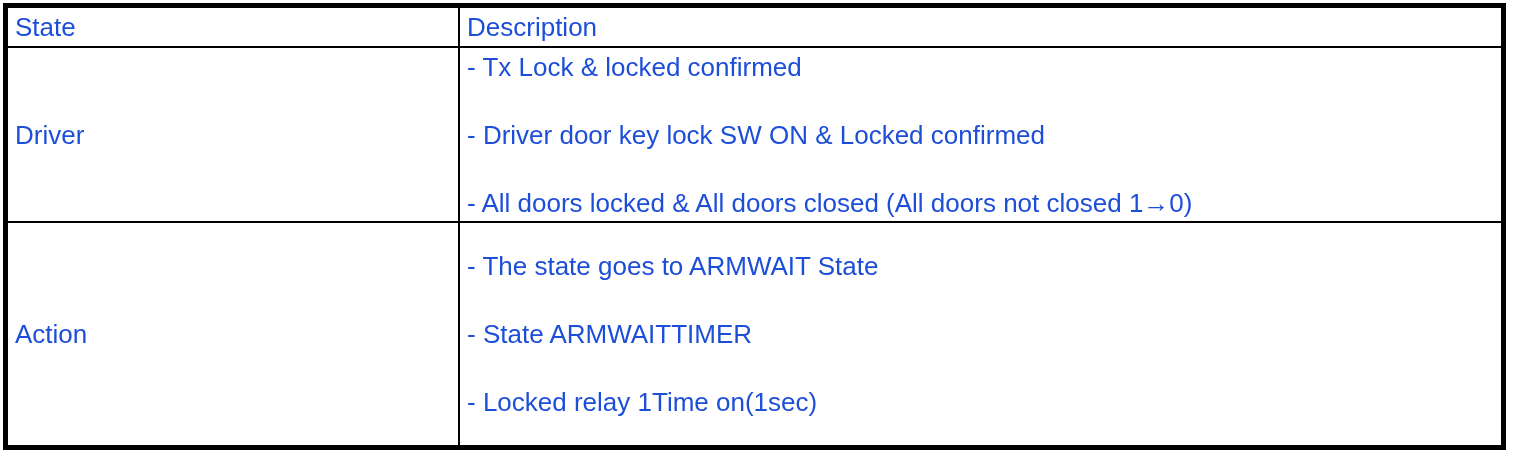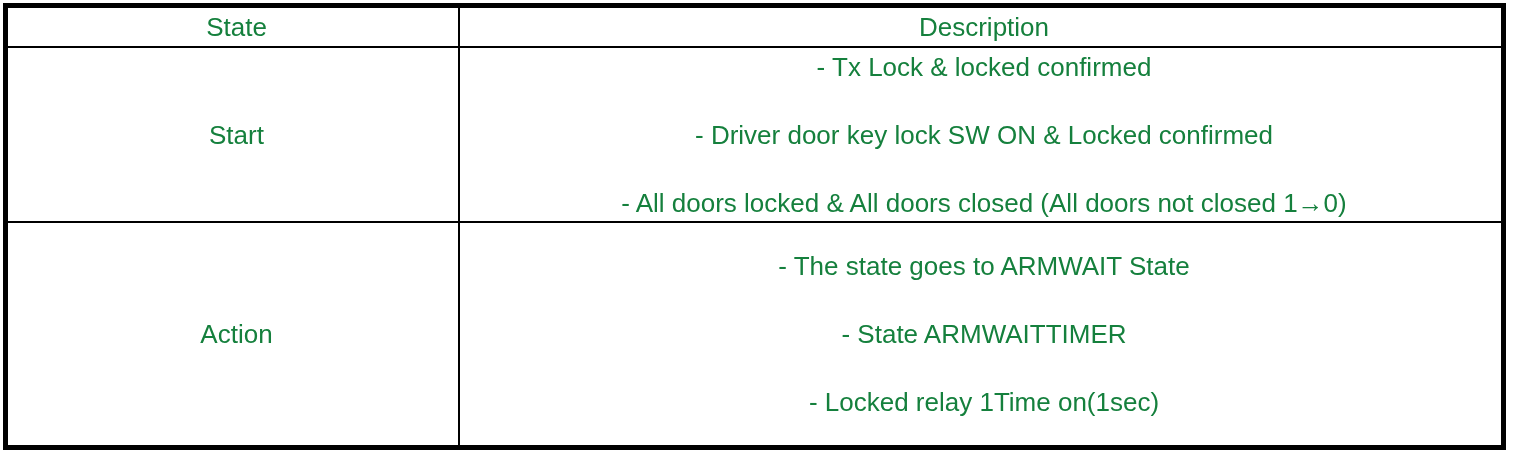--- a/index.html
+++ b/index.html
@@ -28,26 +28,25 @@
   table.state-table {
     width: 100%;
     height: 100%;
     border-collapse: collapse;
     table-layout: fixed;
   }
   table.state-table td {
     border: 2px solid #000000;
     font-size: 26px;
     line-height: 30px;
-    color: #15803d;
+    color: #1d4ed8;
     padding: 0 0 0 7px;
     vertical-align: middle;
     overflow: hidden;
     white-space: nowrap;
-    text-align: center;
   }
   col.col-state { width: 452px; }
   tr.header-row   { height: 40px; }
   tr.row-initial  { height: 46px; }
   tr.row-event    { height: 175px; }
   tr.row-action   { height: auto; }
   td.desc-cell { padding-left: 9px; }
   td.multi {
     vertical-align: top;
     padding-top: 9px;
@@ -67,21 +66,21 @@
       <colgroup>
         <col class="col-state">
         <col class="col-desc">
       </colgroup>
       <tbody>
           <tr class="header-row">
         <td>State</td>
         <td class="desc-cell">Description</td>
       </tr>
       <tr class="row-event">
-        <td>Start</td>
+        <td>Driver</td>
         <td class="desc-cell multi">
           <div class="desc-line">- Tx Lock &amp; locked confirmed</div>
           <div class="desc-line">- Driver door key lock SW ON &amp; Locked confirmed</div>
           <div class="desc-line">- All doors locked &amp; All doors closed (All doors not closed 1→0)</div>
         </td>
       </tr>
       <tr class="row-action">
         <td>Action</td>
         <td class="desc-cell multi">
           <div class="desc-line">- The state goes to ARMWAIT State</div>

